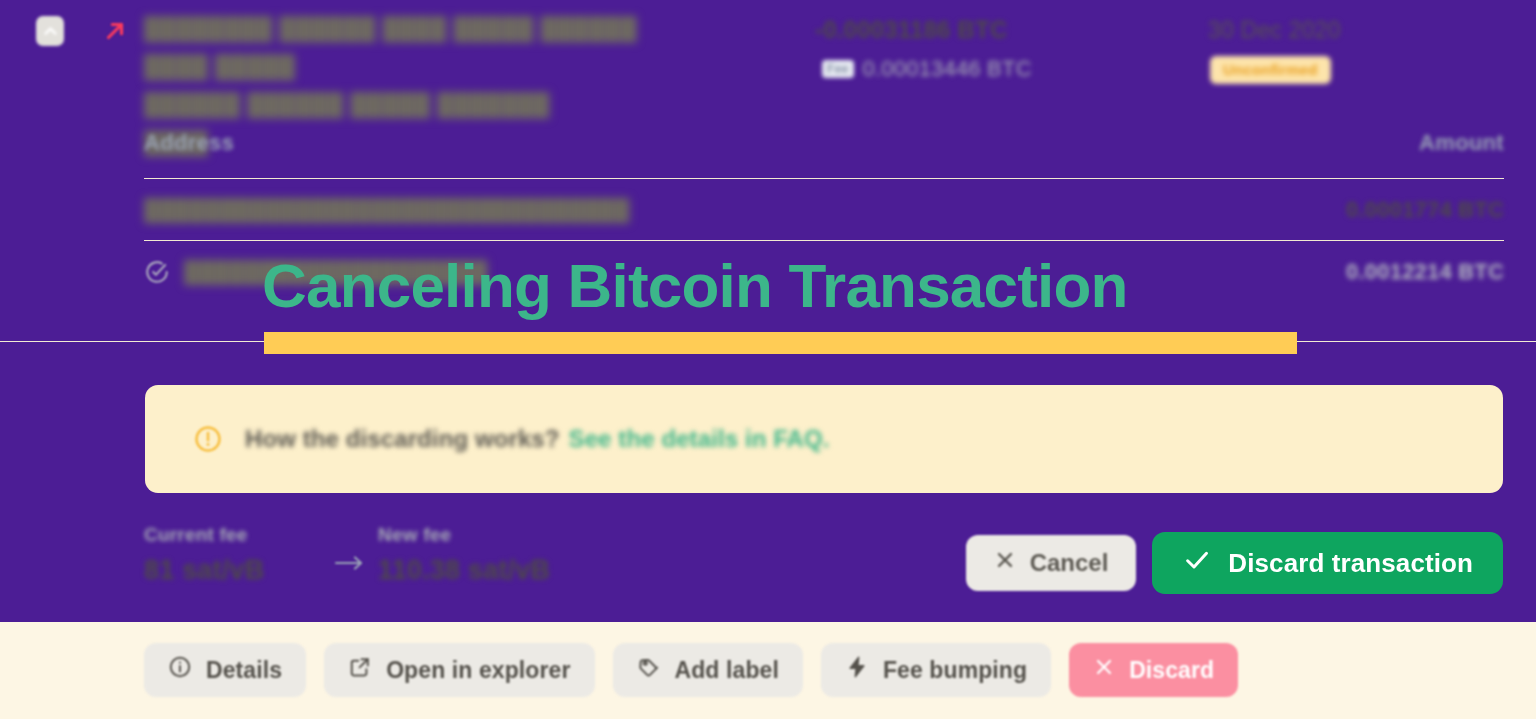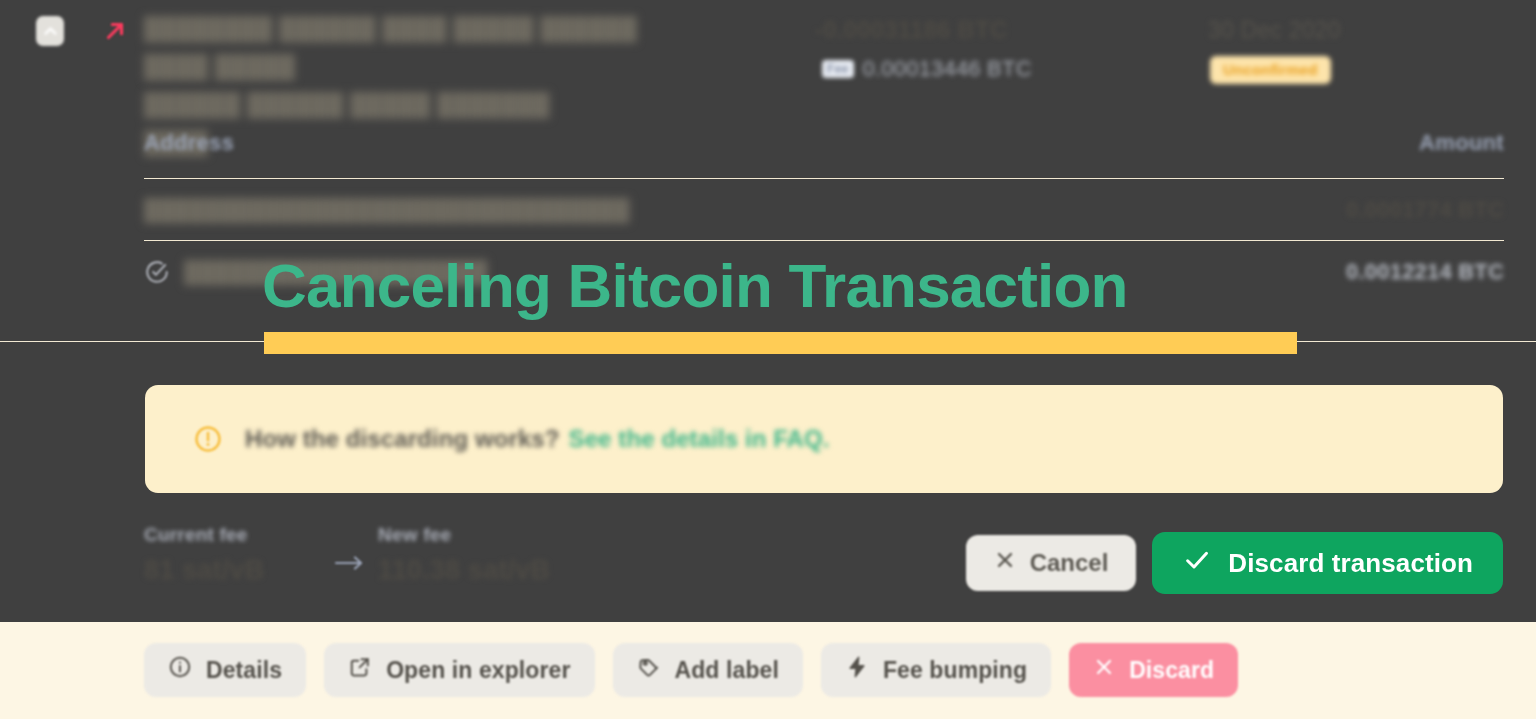--- a/index.html
+++ b/index.html
@@ -13,21 +13,21 @@
   body {
     background: #fdf6e4;
     font-family: "Liberation Sans", "DejaVu Sans", sans-serif;
     -webkit-font-smoothing: antialiased;
   }
 
   .screen {
     position: relative;
     width: 1536px;
     height: 622px;
-    background: #404040;
+    background: #4c1d95;
   }
 
   
   .blurred {
     filter: blur(4.2px);
     color: #6e6a60;
     user-select: none;
   }
   .blur-soft { filter: blur(2.0px); }
   .blur-mid  { filter: blur(2.6px); }

